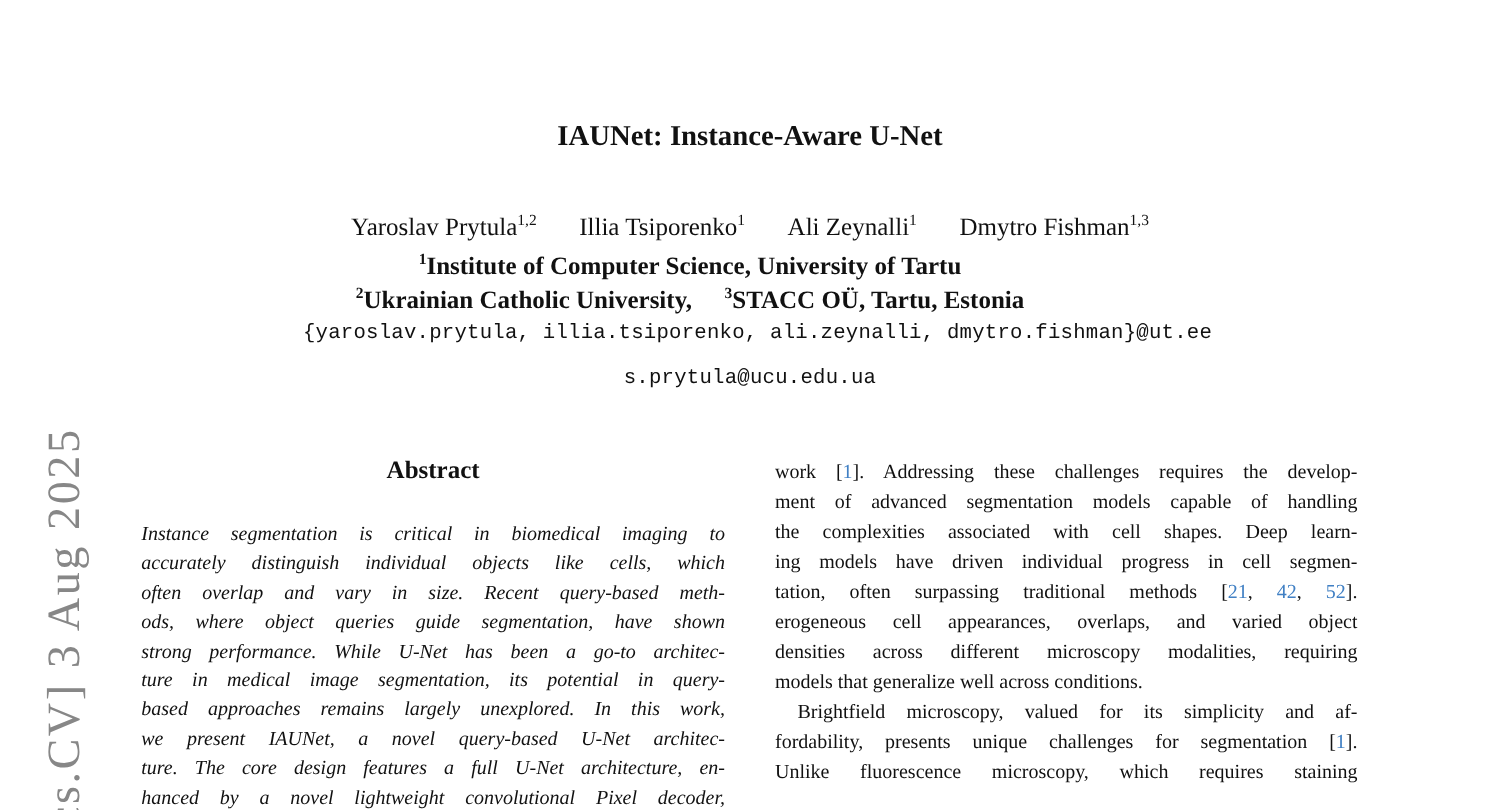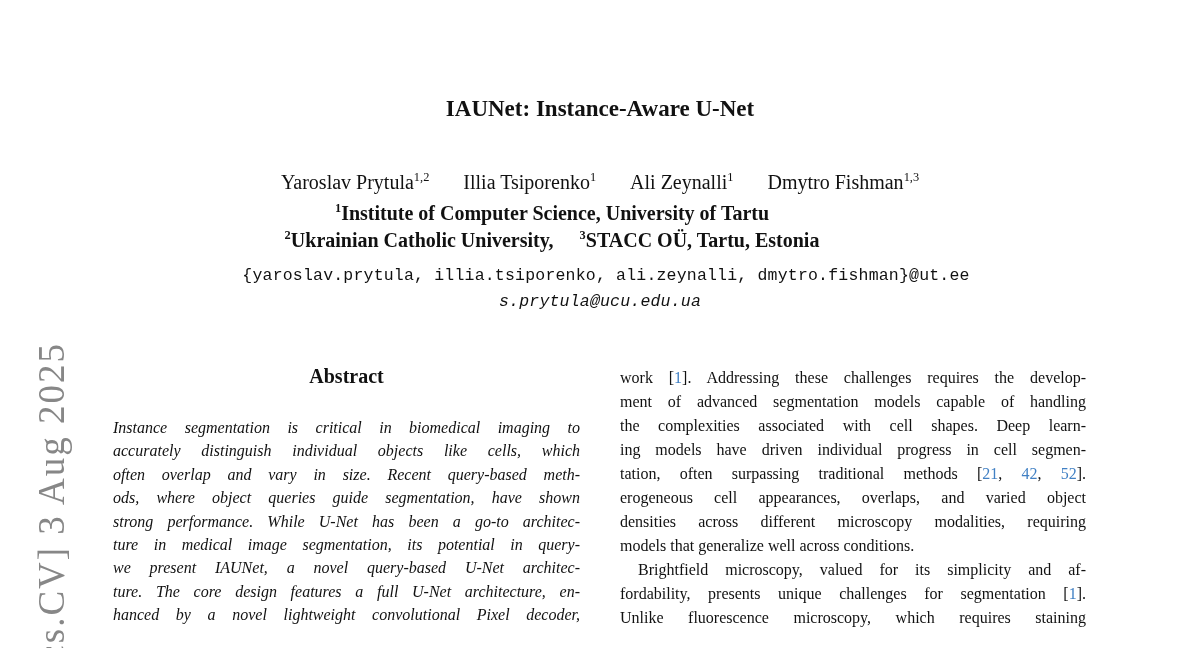--- a/index.html
+++ b/index.html
@@ -27,22 +27,22 @@
     position:absolute;left:0;top:171px;width:1200px;
     text-align:center;font-size:20px;white-space:nowrap;
   }
   .affil{position:absolute;left:0;width:1104px;text-align:center;font-size:20px;white-space:nowrap;font-weight:bold;}
   .affil1{top:202px;}
   .affil2{top:229px;}
   .email{
     position:absolute;left:0;width:1200px;text-align:center;
     font-family:"Liberation Mono", monospace;font-size:16.5px;letter-spacing:0.2px;
   }
-  .email1{top:266px;padding-left:12px;}
-  .email2{top:292px;font-style:italic;}
+  .email1{top:256px;padding-left:12px;}
+  .email2{top:292px;}
 
   .abstract-heading{
     position:absolute;left:113px;top:365px;width:467px;
     text-align:center;font-size:20px;font-weight:bold;
   }
   .col{position:absolute;font-size:16px;}
   .abstract-col{left:113px;top:416px;width:467px;font-style:italic;}
   .intro-col{left:620px;top:366px;width:466px;}
 
   .line{
@@ -75,20 +75,21 @@
 
 <div class="abstract-heading">Abstract</div>
 
 <div class="col abstract-col">
     <div class="line justify"><span class="seg-text">Instance segmentation is critical in biomedical imaging to</span></div>
     <div class="line justify"><span class="seg-text">accurately distinguish individual objects like cells, which</span></div>
     <div class="line justify"><span class="seg-text">often overlap and vary in size. Recent query-based meth-</span></div>
     <div class="line justify"><span class="seg-text">ods, where object queries guide segmentation, have shown</span></div>
     <div class="line justify"><span class="seg-text">strong performance. While U-Net has been a go-to architec-</span></div>
     <div class="line justify"><span class="seg-text">ture in medical image segmentation, its potential in query-</span></div>
+    <div class="line justify"><span class="seg-text">based approaches remains largely unexplored. In this work,</span></div>
     <div class="line justify"><span class="seg-text">we present IAUNet, a novel query-based U-Net architec-</span></div>
     <div class="line justify"><span class="seg-text">ture. The core design features a full U-Net architecture, en-</span></div>
     <div class="line justify"><span class="seg-text">hanced by a novel lightweight convolutional Pixel decoder,</span></div>
   </div>
 
 <div class="col intro-col">
     <div class="line justify"><span class="seg-text">work [</span><span class="seg-cite">1</span><span class="seg-text">]. Addressing these challenges requires the develop-</span></div>
     <div class="line justify"><span class="seg-text">ment of advanced segmentation models capable of handling</span></div>
     <div class="line justify"><span class="seg-text">the complexities associated with cell shapes. Deep learn-</span></div>
     <div class="line justify"><span class="seg-text">ing models have driven individual progress in cell segmen-</span></div>

